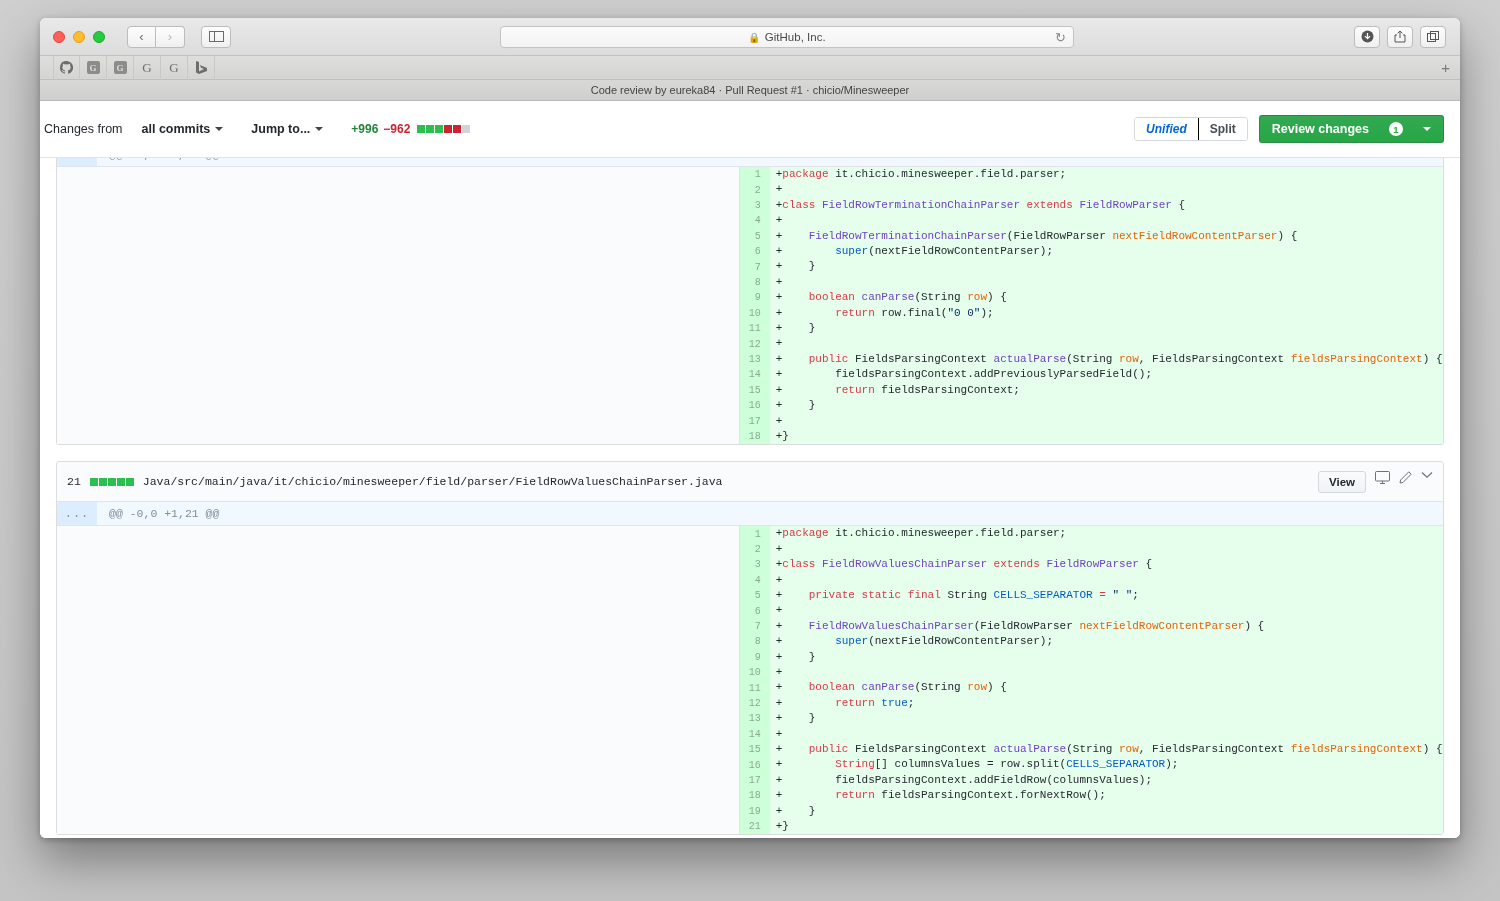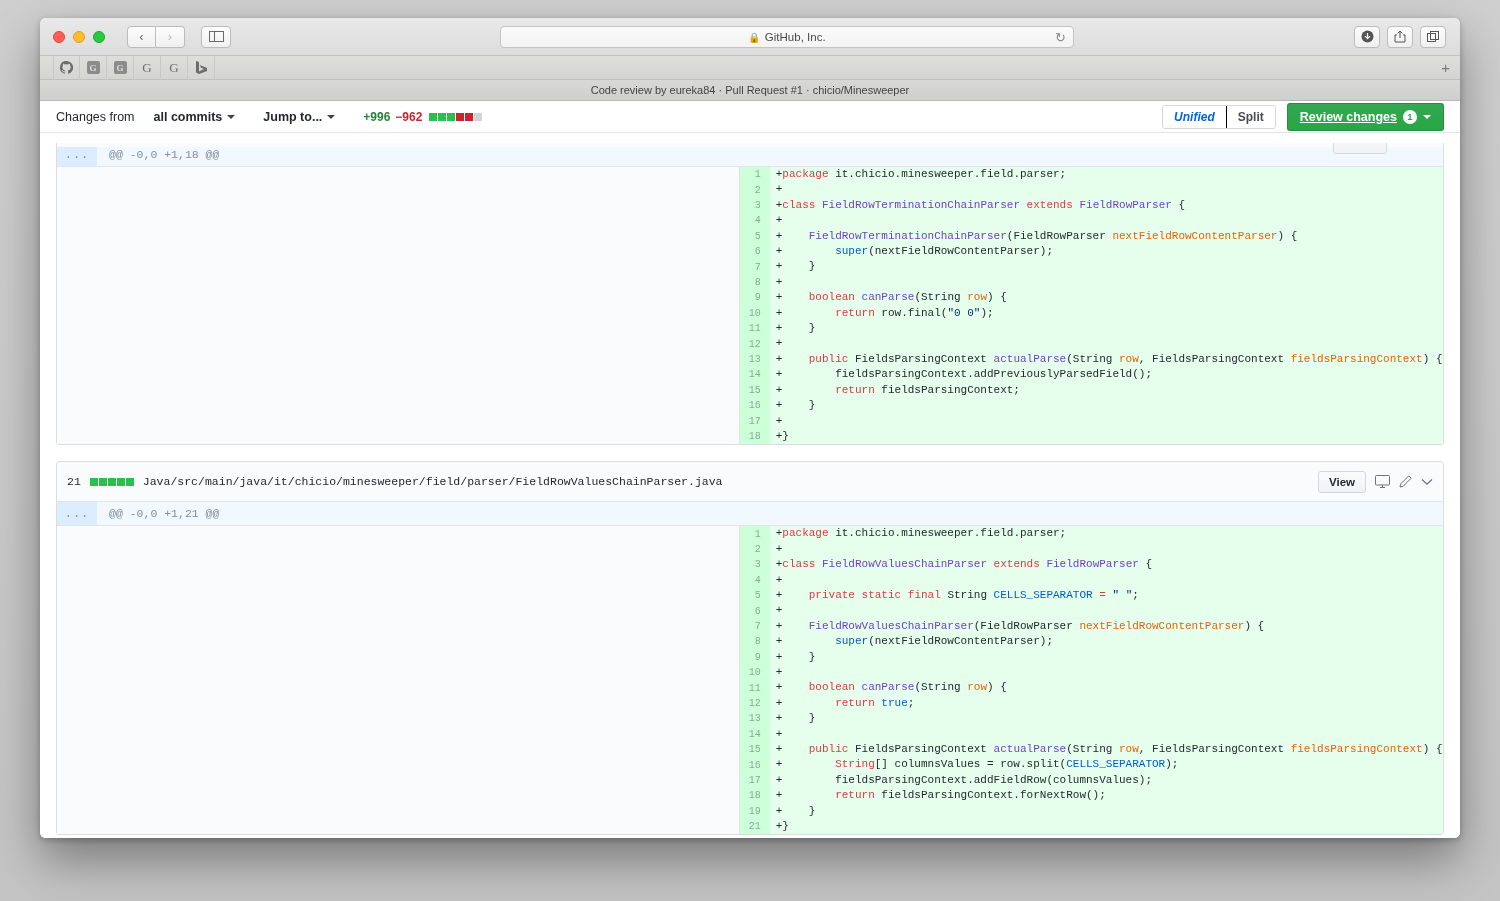--- a/index.html
+++ b/index.html
@@ -115,25 +115,25 @@
     border-bottom: 1px solid #b9b9b9;
     display: flex; align-items: center; justify-content: center;
     font-size: 11px; color: #444;
   }
 
   
   .gh {
     flex: 1; background: #fff; position: relative; overflow: hidden;
   }
   .gh-toolbar {
-    height: 32px;
+    height: 57px;
     background: #fff;
     border-bottom: 1px solid #e1e4e8;
     display: flex; align-items: center;
-    padding: 0 16px;
+    padding: 0 4px;
     position: relative;
     z-index: 5;
   }
   .ghlink {
     font-size: 12.5px; color: #24292e;
     display: flex; align-items: center;
   }
   .ghlink b { font-weight: bold; margin-left: 19px; }
   .caret {
     display: inline-block; margin-left: 5px;
@@ -159,21 +159,21 @@
     color: #444d56; font-weight: 600;
   }
   .segbtn.active { color: #0366d6; font-style: italic; }
   .segbtn + .segbtn { border-left: 1px solid #000000; }
   .reviewbtn {
     background: linear-gradient(180deg,#34a853 0%,#28a745 90%);
     border: 1px solid rgba(27,31,35,.2);
     border-radius: 3px;
     color: #fff; font-size: 12.5px; font-weight: bold;
     padding: 6px 12px;
-    display: flex; align-items: center; gap: 6px; text-decoration: underline;
+    display: flex; align-items: center; gap: 20px;
   }
   .countbadge {
     background: #fff; color: #28a745;
     width: 14px; height: 14px; border-radius: 50%;
     font-size: 9.5px; font-weight: bold;
     display: flex; align-items: center; justify-content: center;
   }
   .wcaret {
     width: 0; height: 0;
     border-left: 4px solid transparent;
@@ -196,21 +196,21 @@
     border-bottom: 1px solid #e1e4e8;
     border-radius: 3px 3px 0 0;
     display: flex; align-items: center; padding: 0 10px;
     position: relative;
   }
   .fh-count { font-family: "Liberation Mono", monospace; font-size: 11.5px; color: #24292e; }
   .fh-blocks { display: flex; gap: 1px; margin: 0 9px; }
   .fh-path {
     font-family: "Liberation Mono", monospace; font-size: 11.5px; color: #24292e;
   }
-  .fh-actions { position: absolute; right: 10px; display: flex; align-items: center; gap: 9px; }
+  .fh-actions { position: absolute; right: 10px; display: flex; align-items: flex-start; gap: 9px; }
   .viewbtn {
     border: 1px solid #d5d8db; border-radius: 3px;
     background: linear-gradient(180deg,#fafbfc,#eff3f6);
     padding: 4px 10px; font-size: 11.5px; color: #24292e; font-weight: 600;
   }
   .ic { color: #6a737d; display: flex; align-items: center; }
 
   .hunk {
     background: #f1f8ff;
     border-bottom: 1px solid #e1e4e8;

